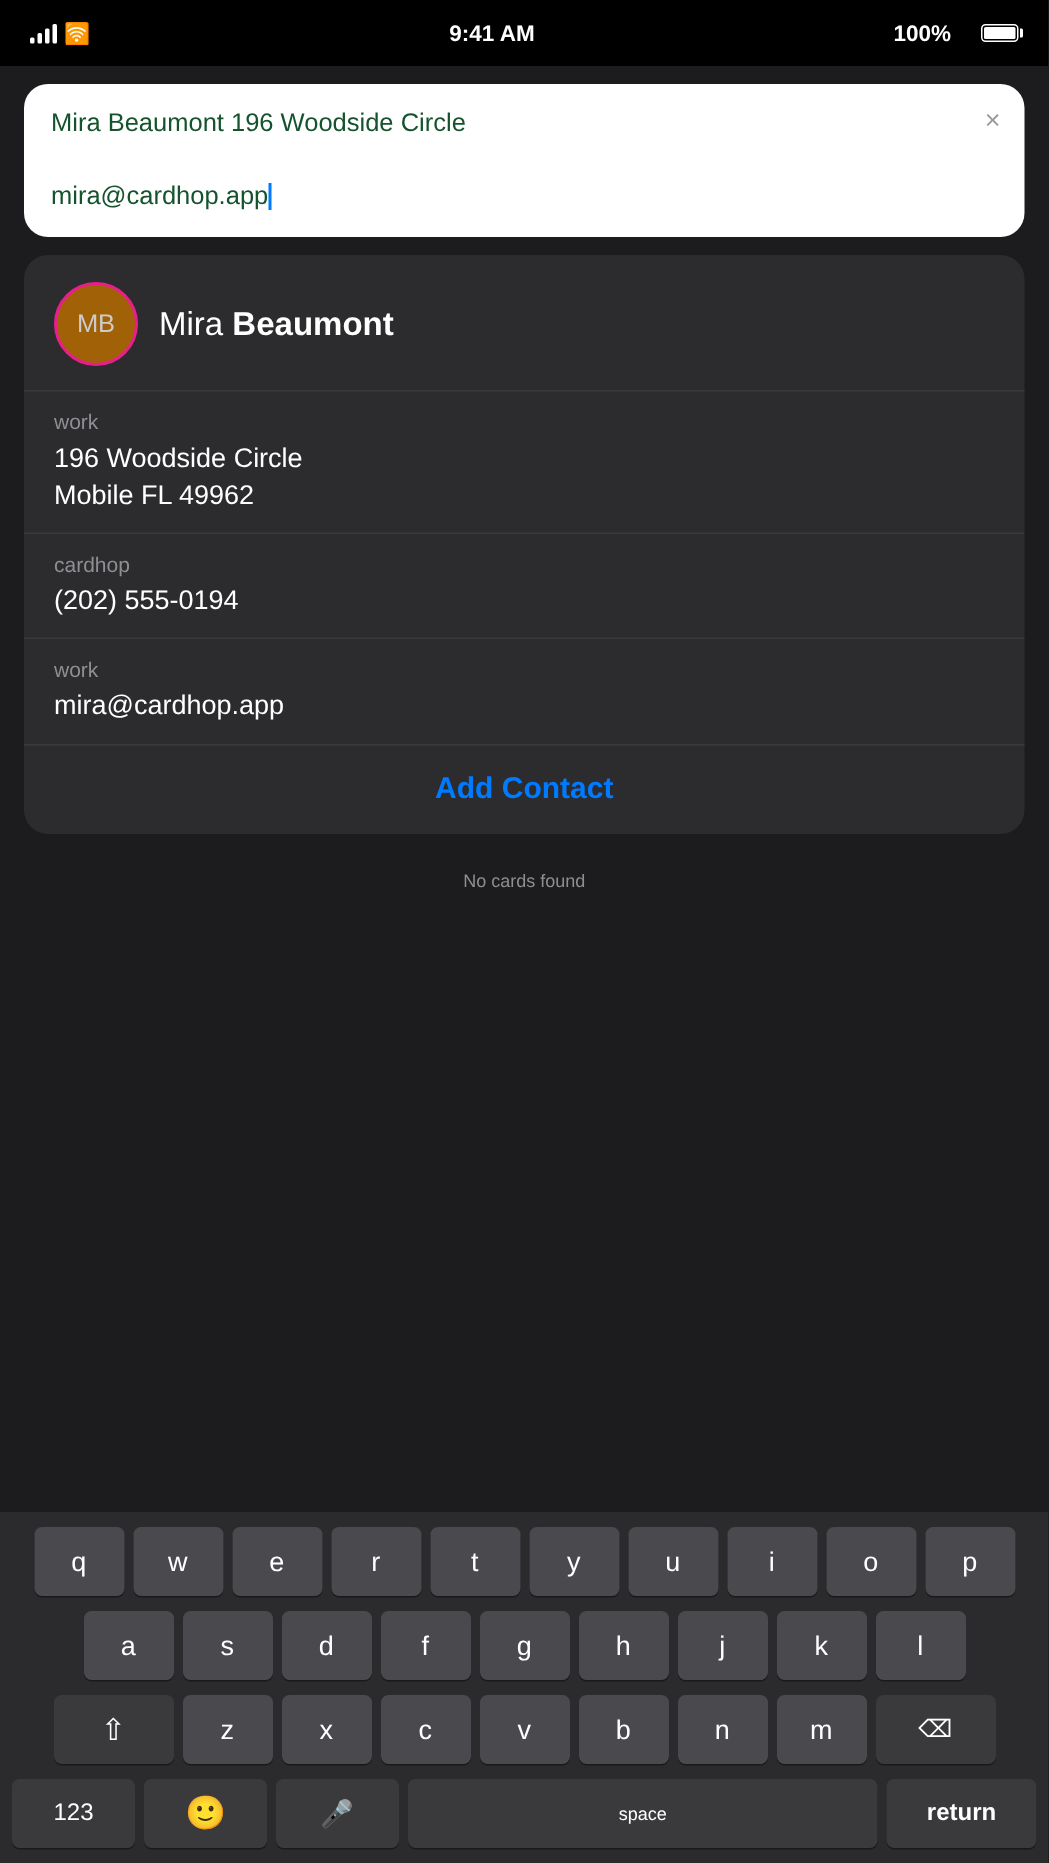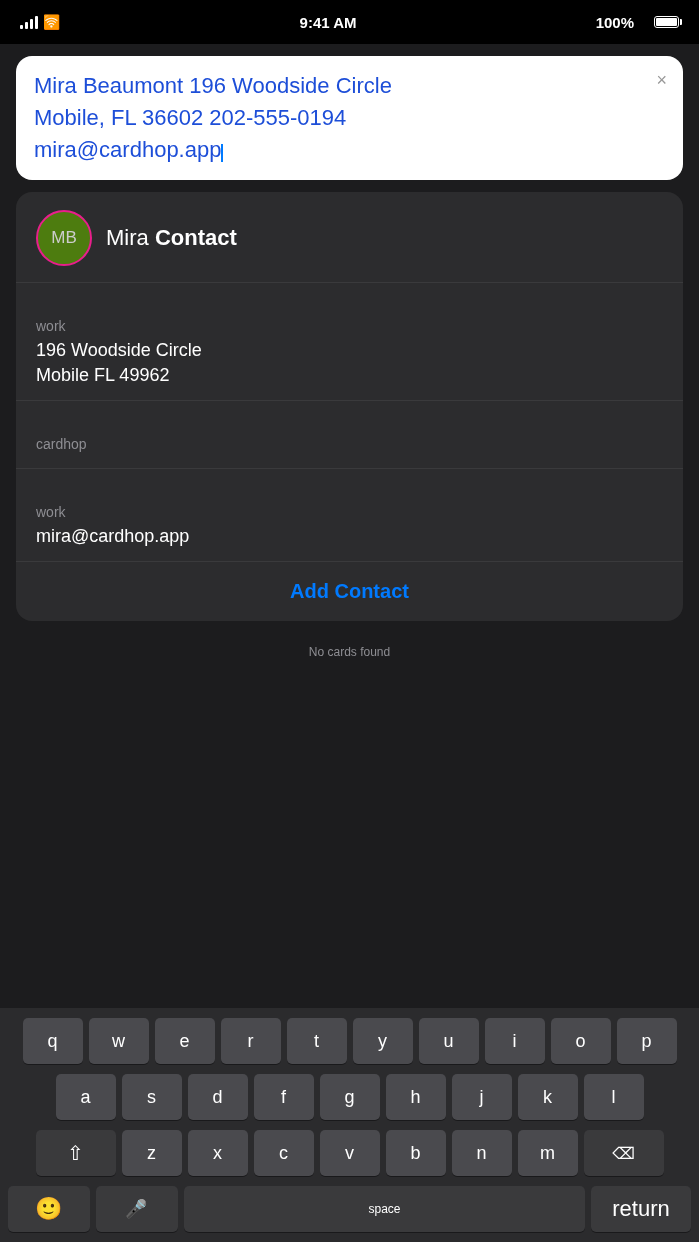--- a/index.html
+++ b/index.html
@@ -85,22 +85,22 @@
 
     
     .search-container {
       margin: 12px 16px;
       background: #fff;
       border-radius: 16px;
       padding: 14px 18px;
       position: relative;
     }
     .search-text {
-      font-size: 22px;
-      color: #1d4ed8;
+      font-size: 17px;
+      color: #14532d;
       line-height: 1.45;
       padding-right: 30px;
     }
     .search-cursor {
       display: inline-block;
       width: 2px;
       height: 18px;
       background: #007aff;
       vertical-align: text-bottom;
       animation: blink 1s step-end infinite;
@@ -129,21 +129,21 @@
       display: flex;
       align-items: center;
       gap: 14px;
       margin-bottom: 16px;
     }
     .avatar {
       width: 56px;
       height: 56px;
       border-radius: 50%;
       border: 2px solid #e91e8c;
-      background: #4d7c0f;
+      background: #a16207;
       display: flex;
       align-items: center;
       justify-content: center;
       color: #ccc;
       font-size: 17px;
       font-weight: 500;
       flex-shrink: 0;
     }
     .contact-name {
       font-size: 22px;
@@ -160,21 +160,20 @@
       margin: 0 -20px;
     }
 
     .contact-field {
       padding: 12px 0;
     }
     .field-label {
       font-size: 14px;
       color: #8e8e93;
       margin-bottom: 4px;
-      margin-top: 23px;
     }
     .field-value {
       font-size: 18px;
       color: #fff;
       line-height: 1.4;
     }
 
     .add-contact-btn {
       text-align: center;
       padding-top: 14px;
@@ -265,21 +264,22 @@
     }
     .key-space {
       flex: 1;
       height: 46px;
       font-size: 12px;
       color: #fff;
     }
     .key-return {
       width: 100px;
       height: 46px;
-      font-size: 22px;
+      font-size: 16px;
+      font-weight: bold;
     }
   </style>
 </head>
 <body>
 
 <div class="status-bar">
   <div class="status-left">
     <div class="signal-bars">
       <div class="signal-bar" style="height:4px"></div>
       <div class="signal-bar" style="height:7px"></div>
@@ -295,46 +295,47 @@
       <div class="battery-body">
         <div class="battery-fill"></div>
       </div>
     </div>
   </div>
 </div>
 
 <div class="search-container">
   <div class="search-text">
     <span>Mira Beaumont 196 Woodside Circle</span><br>
-    <span>Mobile, FL 36602 202-555-0194</span><br>
+    <br>
     <span>mira@cardhop.app</span><span class="search-cursor"></span>
   </div>
   <div class="search-close">×</div>
 </div>
 
 <div class="contact-card">
   <div class="contact-header">
     <div class="avatar">MB</div>
     <div class="contact-name">
-      <span>Mira</span> <strong>Contact</strong>
+      <span>Mira</span> <strong>Beaumont</strong>
     </div>
   </div>
 
   <div class="divider"></div>
   <div class="contact-field">
     <div class="field-label">work</div>
     <div class="field-value">
       <span>196 Woodside Circle</span><br>
       <span>Mobile FL 49962</span>
     </div>
   </div>
 
   <div class="divider"></div>
   <div class="contact-field">
     <div class="field-label">cardhop</div>
+    <div class="field-value">(202) 555-0194</div>
   </div>
 
   <div class="divider"></div>
   <div class="contact-field">
     <div class="field-label">work</div>
     <div class="field-value">mira@cardhop.app</div>
   </div>
 
   <div class="divider"></div>
   <div class="add-contact-btn">
@@ -373,18 +374,19 @@
       <div class="key key-letter">z</div>
       <div class="key key-letter">x</div>
       <div class="key key-letter">c</div>
       <div class="key key-letter">v</div>
       <div class="key key-letter">b</div>
       <div class="key key-letter">n</div>
       <div class="key key-letter">m</div>
       <div class="key key-special key-delete">⌫</div>
     </div>
   <div class="key-row-bottom">
+    <div class="key key-special key-num">123</div>
     <div class="key key-special key-emoji">🙂</div>
     <div class="key key-special key-mic">🎤</div>
     <div class="key key-special key-space">space</div>
     <div class="key key-special key-return">return</div>
   </div>
 </div>
 
 </body></html>

